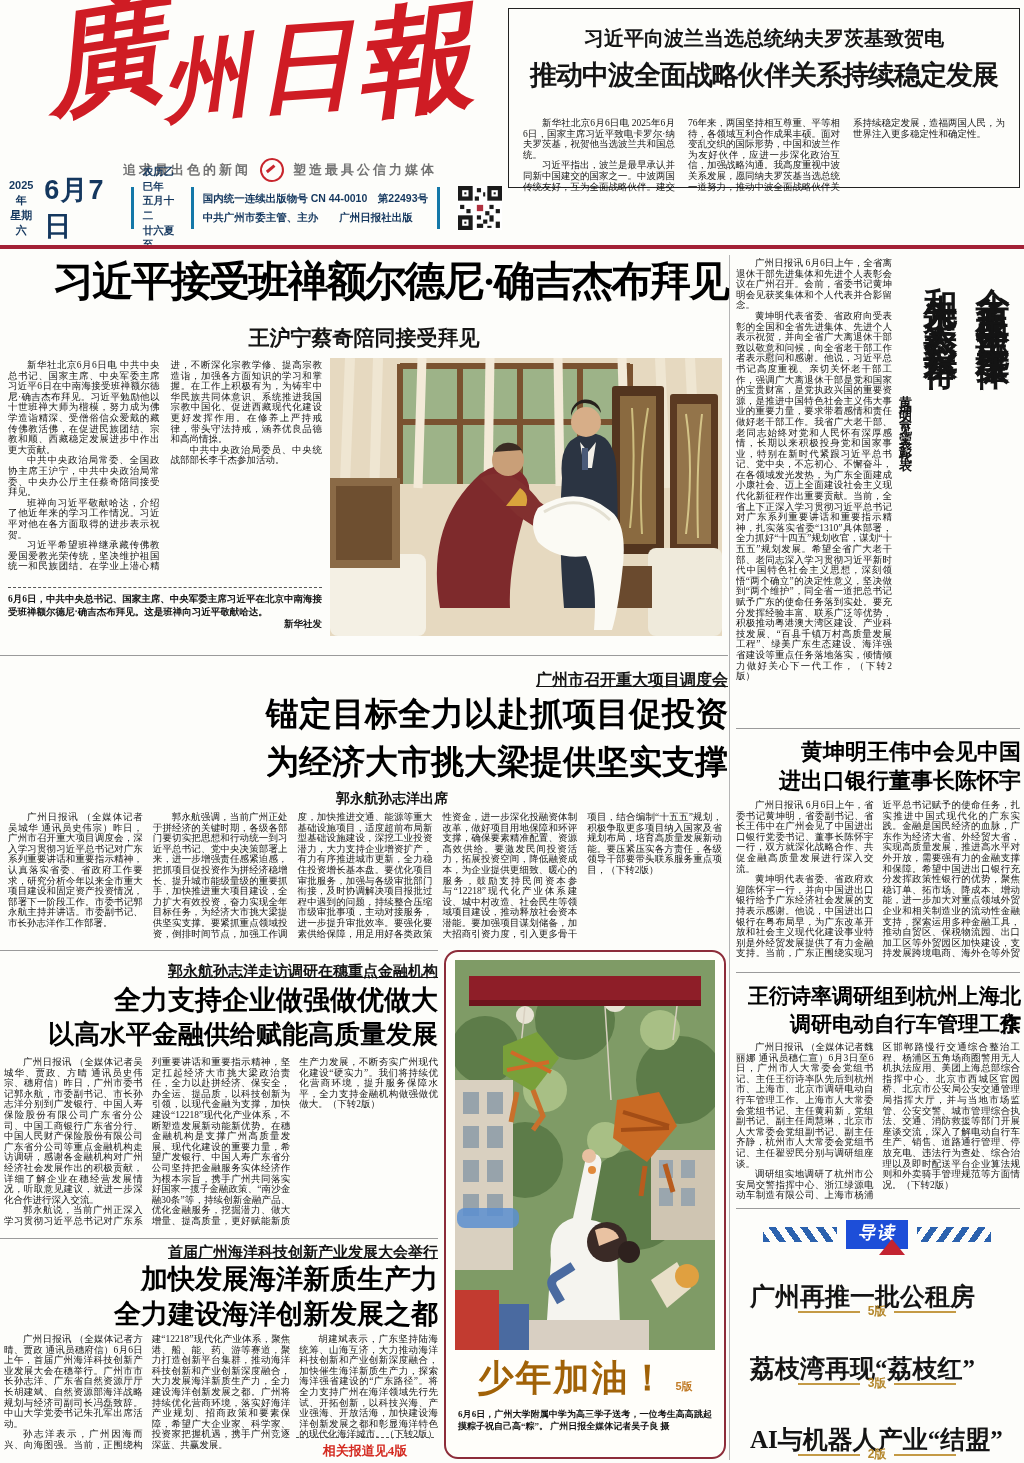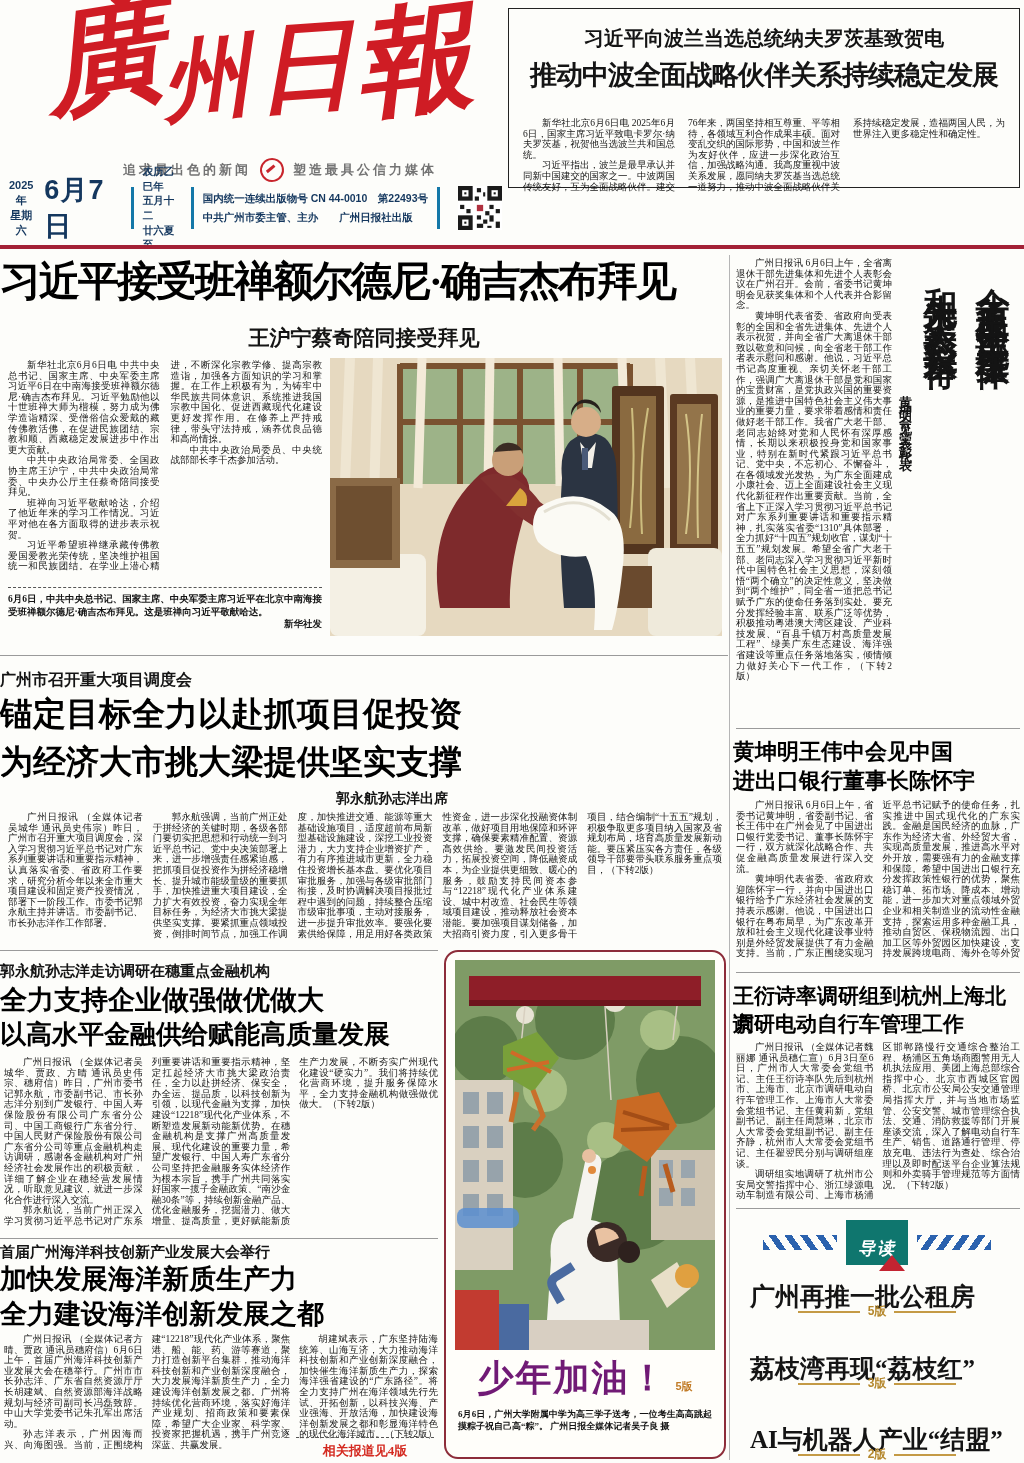--- a/index.html
+++ b/index.html
@@ -30,22 +30,22 @@
   .tr-head{text-align:center;font-size:27px;font-weight:900;margin-top:5px;letter-spacing:-1px;}
   .tr-body{margin-top:25px;column-count:3;column-gap:13px;column-fill:auto;height:80px;overflow:hidden;}
   
   .red-rule{left:0;top:245px;width:1024px;height:4px;background:#a32136;}
   .hline{height:1px;background:#9a9a9a;}
   .vline{width:1px;background:#b5b5b5;}
   .dashline{border-top:1px dashed #555;height:0;}
   
   .body-text{font-size:9.5px;line-height:10.6px;text-align:justify;overflow:hidden;}
   .body-text p{margin:0;text-indent:2em;}
-  .kicker{text-align:left;font-weight:bold;}
-  .headline{text-align:left;font-weight:900;color:#000;}
+  .kicker{text-align:right;font-weight:bold;text-decoration:underline;}
+  .headline{text-align:right;font-weight:900;color:#000;}
   
   .lead-head{left:0;top:254px;width:728px;font-size:41px;letter-spacing:-2px;}
   .lead-sub{left:0;top:324px;width:728px;font-size:21px;font-weight:bold;text-align:center;}
   .lead-body{left:8px;top:360px;width:314px;height:222px;column-count:2;column-gap:11px;column-fill:auto;}
   .lead-dash{left:8px;top:587px;width:314px;}
   .lead-cap{left:8px;top:593px;width:314px;font-size:9.5px;line-height:12.5px;font-weight:bold;text-align:justify;}
   .lead-cap .credit{display:block;text-align:right;}
   
   .proj-kicker{left:0;top:670px;width:728px;font-size:16px;}
   .proj-h1{left:0;top:692px;width:728px;font-size:33px;}
@@ -57,22 +57,22 @@
   .rail1-subv{left:896px;top:385px;height:240px;writing-mode:vertical-rl;font-size:13px;font-weight:bold;letter-spacing:7px;}
   .rail1-headv{left:914px;top:260px;height:452px;writing-mode:vertical-rl;font-weight:900;font-size:34px;letter-spacing:7px;}
   .rail1-headv span{display:block;line-height:52px;}
   .rail-h{left:733px;width:288px;font-size:22px;}
   .rail-body2{left:736px;width:284px;column-count:2;column-gap:9px;column-fill:auto;}
   
   .guide-strip-row{left:733px;top:1220px;width:288px;display:flex;align-items:center;justify-content:center;gap:9px;}
   .stripes{width:74px;height:15px;}
   .stripes.l{background:repeating-linear-gradient(55deg,#2b62ae 0 6px,transparent 6px 13px);}
   .stripes.r{background:repeating-linear-gradient(-55deg,#2b62ae 0 6px,transparent 6px 13px);}
-  .guide-badge{position:relative;background:#0f766e;color:#fff;font-size:17px;font-weight:900;font-style:italic;
-               padding:17px 12px 5px;letter-spacing:2px;}
+  .guide-badge{position:relative;background:#1d4ed8;color:#fff;font-size:17px;font-weight:900;font-style:italic;
+               padding:1px 12px 5px;letter-spacing:2px;}
   .guide-badge::after{content:"";position:absolute;right:3px;bottom:-6px;width:0;height:0;
                border-left:13px solid transparent;border-right:13px solid transparent;border-bottom:16px solid #c32431;}
   .guide-item{left:750px;width:288px;font-size:25px;font-weight:900;text-align:left;letter-spacing:0px;margin-top:18px;}
   .guide-div{left:733px;width:288px;display:flex;align-items:center;justify-content:center;gap:8px;
              color:#b5882d;font-size:12px;font-weight:bold;font-family:"Liberation Sans",sans-serif;}
   .guide-div i{display:block;width:62px;height:2px;background:#c49a45;}
   
   .fin-kicker{left:0;top:962px;width:438px;font-size:15px;}
   .fin-h1{left:0;top:982px;width:438px;font-size:27px;}
   .fin-h2{left:0;top:1017px;width:438px;font-size:26px;}
@@ -81,21 +81,21 @@
   .oce-h1{left:0;top:1261px;width:438px;font-size:27px;}
   .oce-h2{left:0;top:1296px;width:438px;font-size:27px;}
   .oce-body{left:4px;top:1334px;width:434px;height:124px;column-count:3;column-gap:9px;column-fill:auto;}
   .oce-rel-dash{left:296px;top:1437px;width:138px;}
   .oce-rel{left:296px;top:1442px;width:138px;text-align:center;color:#d42a20;font-weight:900;font-size:13px;}
   
   .photo-card{left:444px;top:950px;width:282px;height:509px;border:2px solid #8d2d3a;border-radius:14px;
               box-sizing:border-box;background:#fffefa;}
   .photo2{position:absolute;left:9px;top:8px;width:260px;height:390px;}
   .pc-title-row{position:absolute;left:0;top:402px;width:100%;text-align:center;}
-  .pc-title{font-size:36px;font-weight:900;color:#701a75;letter-spacing:2px;}
+  .pc-title{font-size:36px;font-weight:900;color:#a16207;letter-spacing:2px;}
   .pc-page{font-size:11px;font-weight:bold;color:#c27c28;margin-left:4px;font-family:"Liberation Sans",sans-serif;}
   .pc-cap{position:absolute;left:12px;top:456px;width:254px;font-size:9px;line-height:12px;text-align:justify;font-weight:bold;}
 </style>
 </head>
 <body>
 
 <div class="page">
 
   <div class="abs mast-title">
     <span>廣</span>

